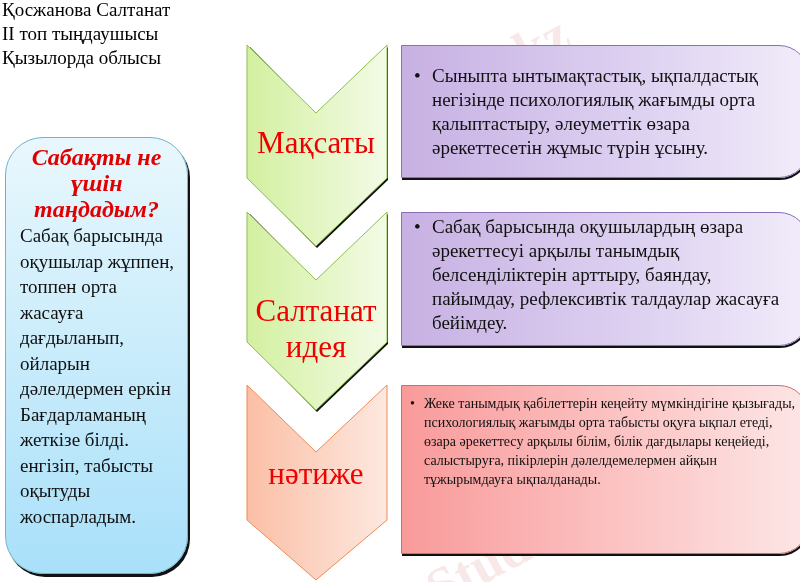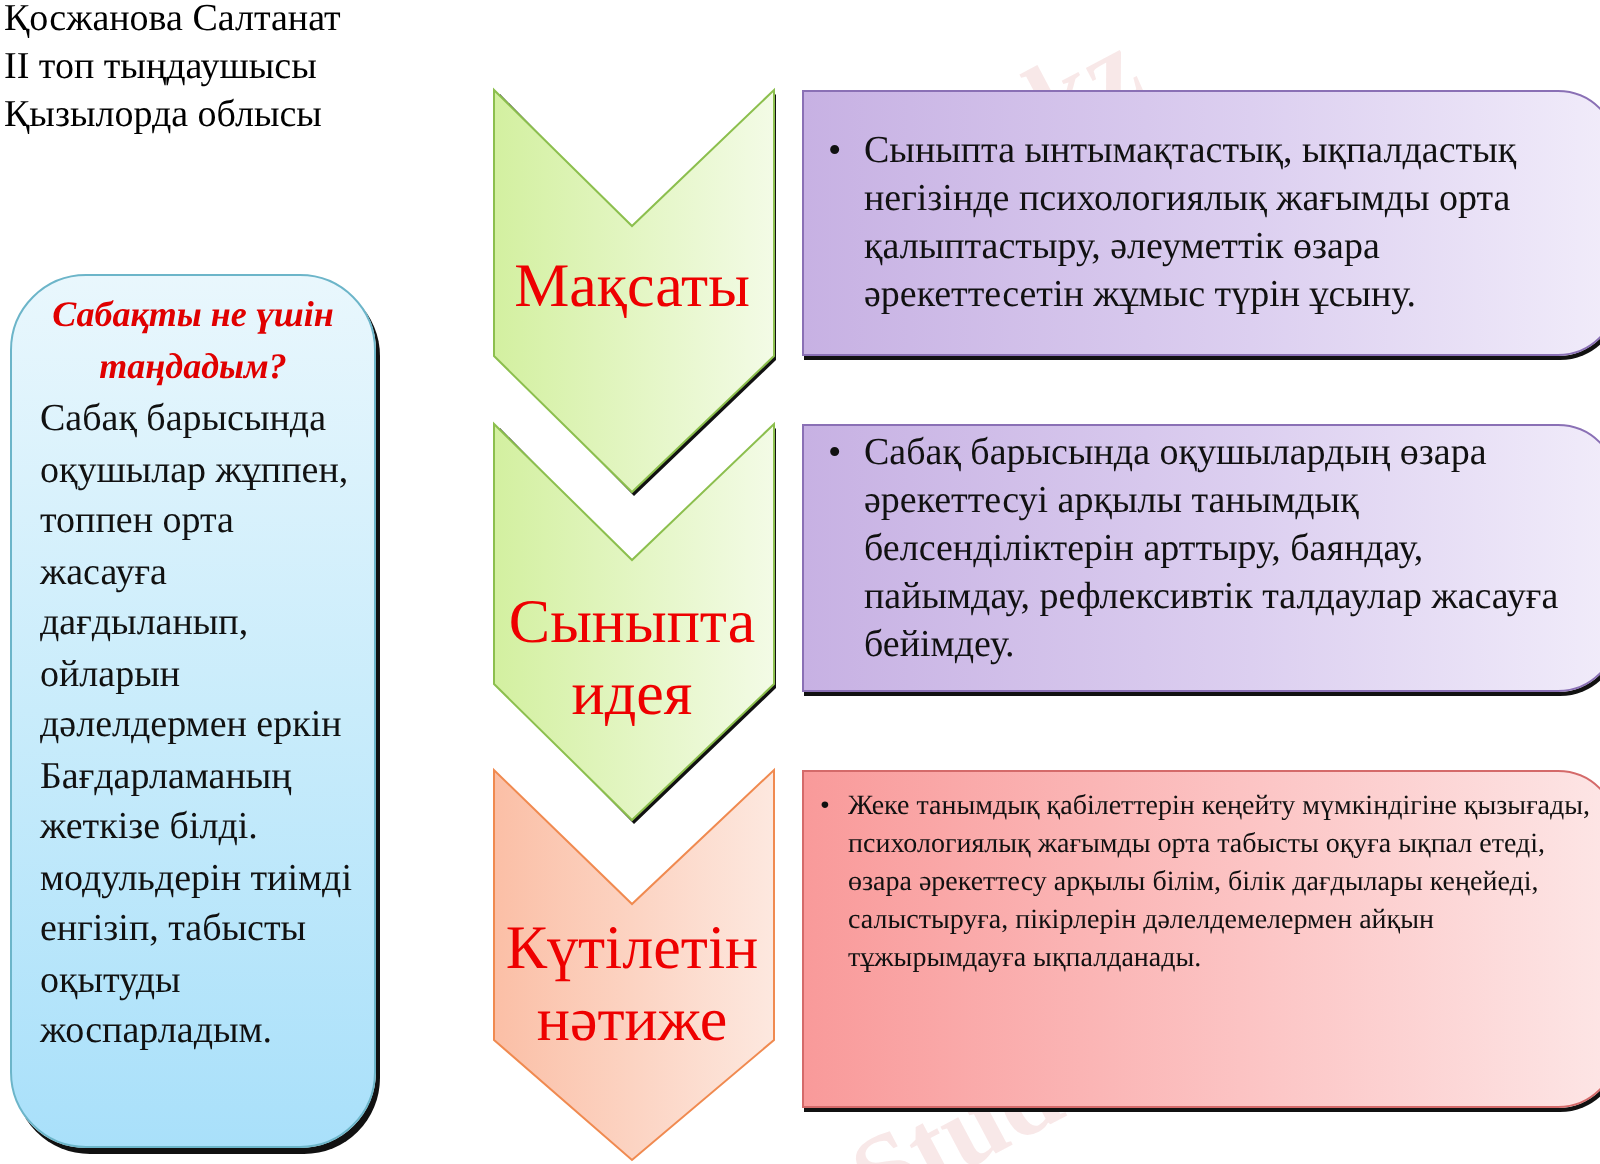--- a/index.html
+++ b/index.html
@@ -2,21 +2,21 @@
 <html><head>
 <meta charset="utf-8">
 <style>
   html, body { margin:0; padding:0; }
   body { width:800px; height:582px; position:relative; overflow:hidden; background:#ffffff; font-family:"Liberation Serif", serif; }
   .abs { position:absolute; }
   .author { left:2px; top:-2px; font-size:19px; line-height:24px; color:#000; }
   .author div { white-space:nowrap; }
   .watermark { font-family:"Liberation Serif", serif; font-weight:bold; color:rgba(200,80,80,0.13); font-size:54px; transform:rotate(-28deg); white-space:nowrap; pointer-events:none; }
   .leftbox { left:5px; top:137px; width:183px; height:437px; border-radius:38px; border:1px solid #6cb5c9; background:linear-gradient(to bottom, #e9f7fd 0%, #c9ecfb 50%, #a9e0fa 100%); box-shadow:2px 3px 0 #111; box-sizing:border-box; }
-  .leftbox .q { color:#e00000; font-style:italic; font-weight:bold; font-size:18px; line-height:26px; text-align:center; margin-top:6px; }
+  .leftbox .q { color:#e00000; font-style:italic; font-weight:bold; font-size:24px; line-height:26px; text-align:center; margin-top:6px; }
   .leftbox .body { font-size:19px; line-height:25.5px; color:#111; padding:0 6px 0 14px; margin-top:1px; }
   svg.chev { position:absolute; left:0; top:0; }
   .chev-label { position:absolute; color:#ee0000; font-size:31px; line-height:36px; text-align:center; width:140px; }
   .rbox { position:absolute; left:401px; width:408px; border-radius:0 30px 30px 0; box-sizing:border-box; box-shadow:1px 2px 0 #111; }
   .rbox.purple { background:linear-gradient(to right, #c7b1e3 0%, #dccff0 55%, #f1ecfa 100%); border:1px solid #8a70b5; }
   .rbox.red { background:linear-gradient(to right, #f99a9a 0%, #fcc4c4 55%, #fde6e6 100%); border:1px solid #d46a6a; }
   .rbox ul { margin:0; padding:0 0 0 30px; list-style:none; }
   .rbox li { position:relative; color:#111; }
   .rbox li::before { content:"•"; position:absolute; left:-18px; }
   .rbox.big li { font-size:19px; line-height:24px; }
@@ -44,21 +44,20 @@
   </div>
   <div class="body">
     <div>Сабақ барысында</div>
     <div>оқушылар жұппен,</div>
     <div>топпен орта</div>
     <div>жасауға дағдыланып,</div>
     <div>ойларын</div>
     <div>дәлелдермен еркін</div>
     <div>Бағдарламаның</div>
     <div>жеткізе білді.</div>
-    <div>модульдерін тиімді</div>
     <div>енгізіп, табысты</div>
     <div>оқытуды</div>
     <div>жоспарладым.</div>
   </div>
 </div>
 
 <svg class="chev" width="800" height="582">
   <defs>
     <linearGradient id="gGreen" x1="0" y1="0" x2="1" y2="0">
       <stop offset="0" stop-color="#d3f0a0"></stop>
@@ -82,25 +81,24 @@
 
   <g>
     <polygon points="247,520 316,580 387,520 387,385 316,452 247,385" fill="url(#gOrange)" stroke="#f08a50" stroke-width="1"></polygon>
   </g>
 </svg>
 
 <div class="chev-label" style="left:246px;top:125px;">
   <div>Мақсаты</div>
 </div>
 <div class="chev-label" style="left:246px;top:293px;">
-  <div>Сыныпта</div>
+  <div>Салтанат</div>
   <div>идея</div>
 </div>
 <div class="chev-label" style="left:246px;top:456px;">
-  <div>Күтілетін</div>
   <div>нәтиже</div>
 </div>
 
 <div class="rbox purple big" style="top:45px;height:133px;padding-top:18px;">
   <ul>
       <li style="padding-right:20px;">Сыныпта ынтымақтастық, ықпалдастық негізінде психологиялық жағымды орта қалыптастыру, әлеуметтік өзара әрекеттесетін жұмыс түрін ұсыну.</li>
     </ul>
 </div>
 <div class="rbox purple big" style="top:212px;height:134px;padding-top:2px;font-family:Liberation Serif, serif;">
   <ul>

